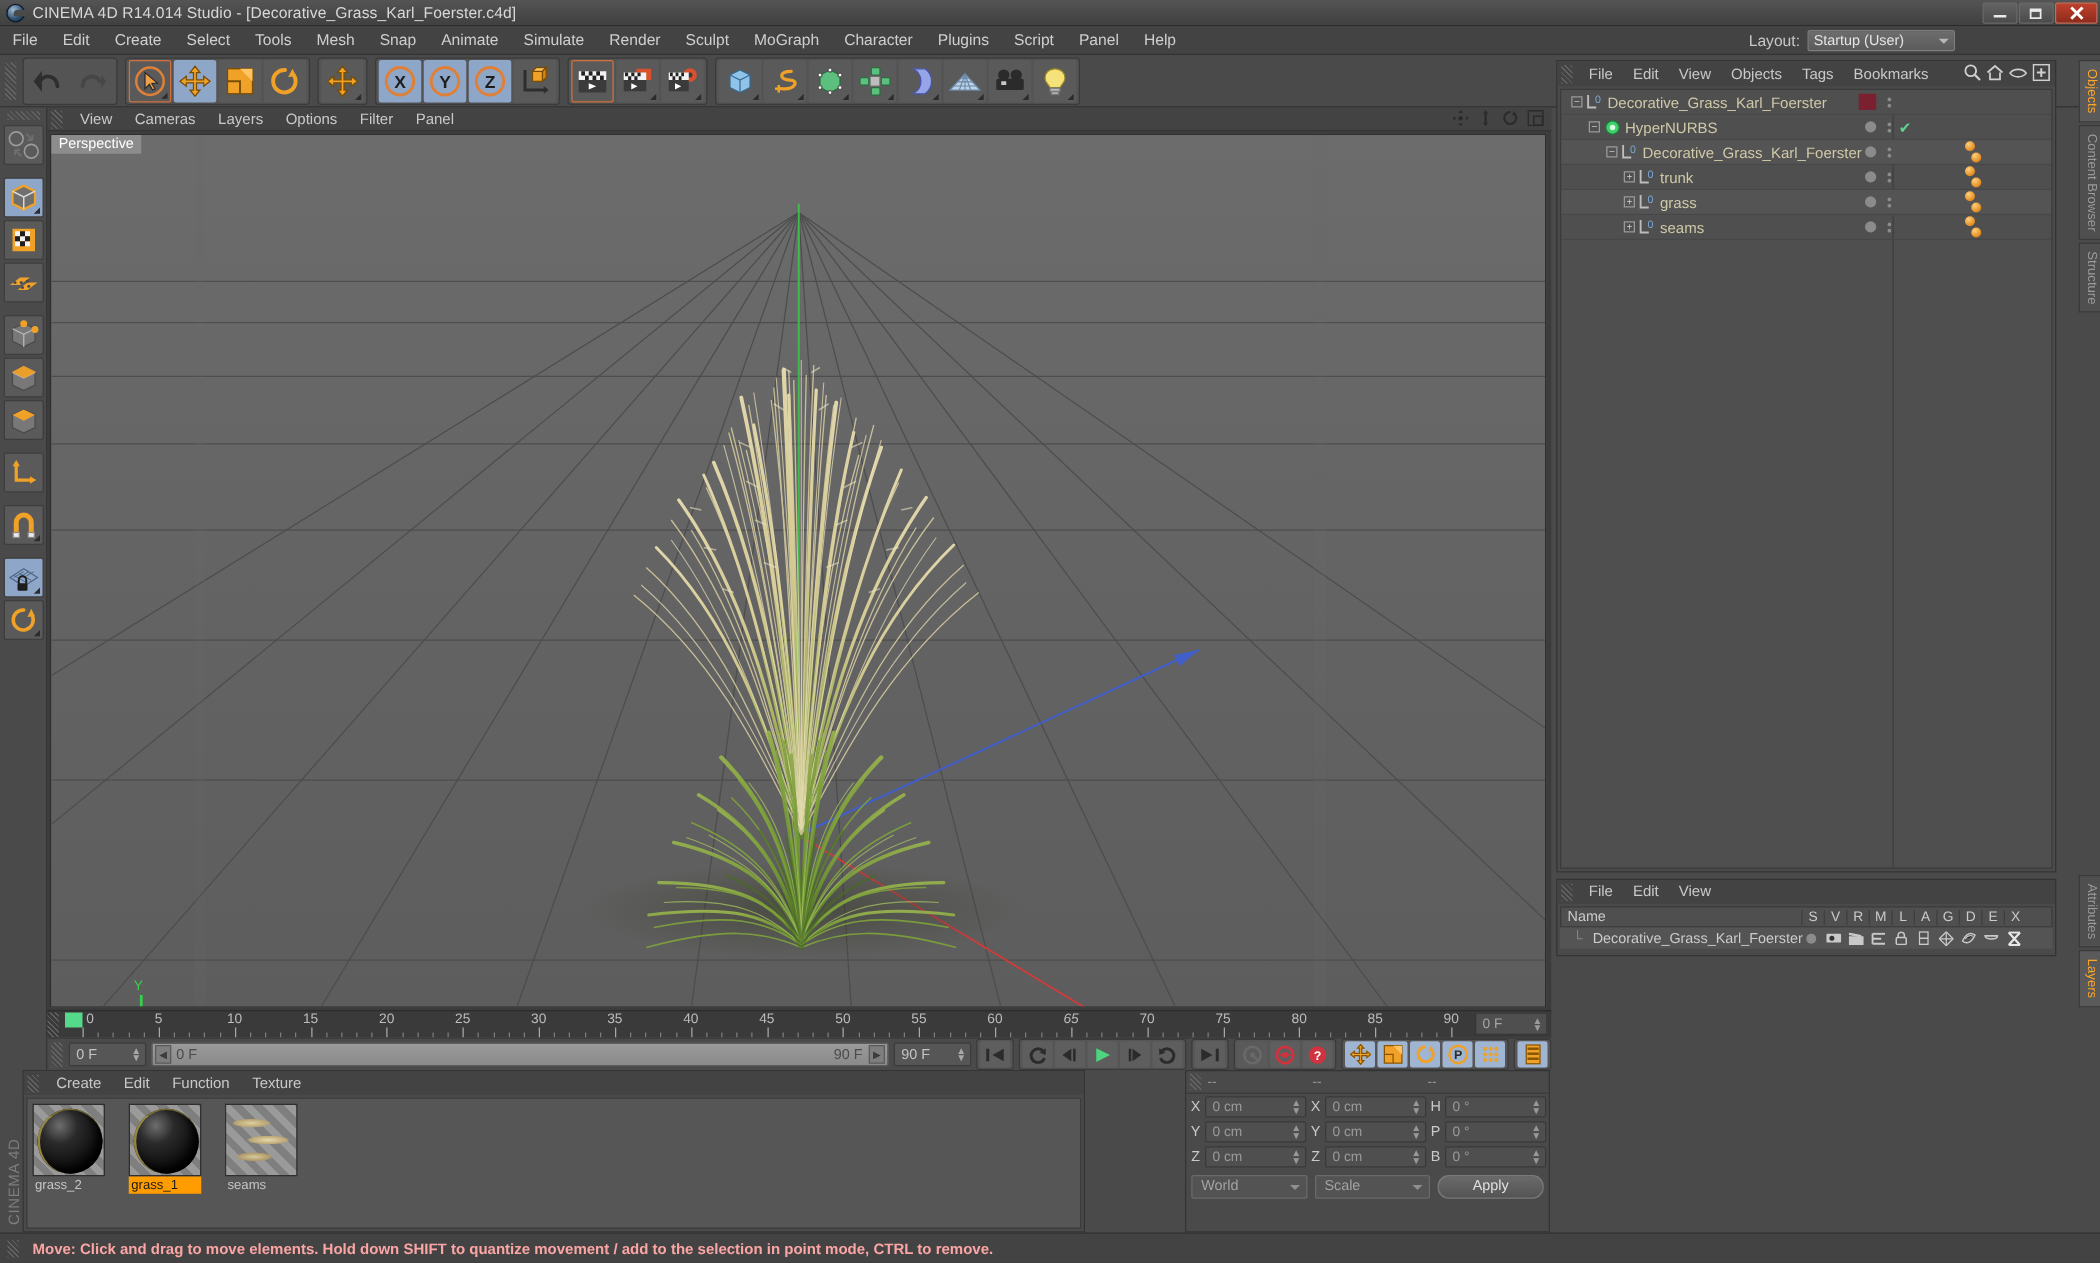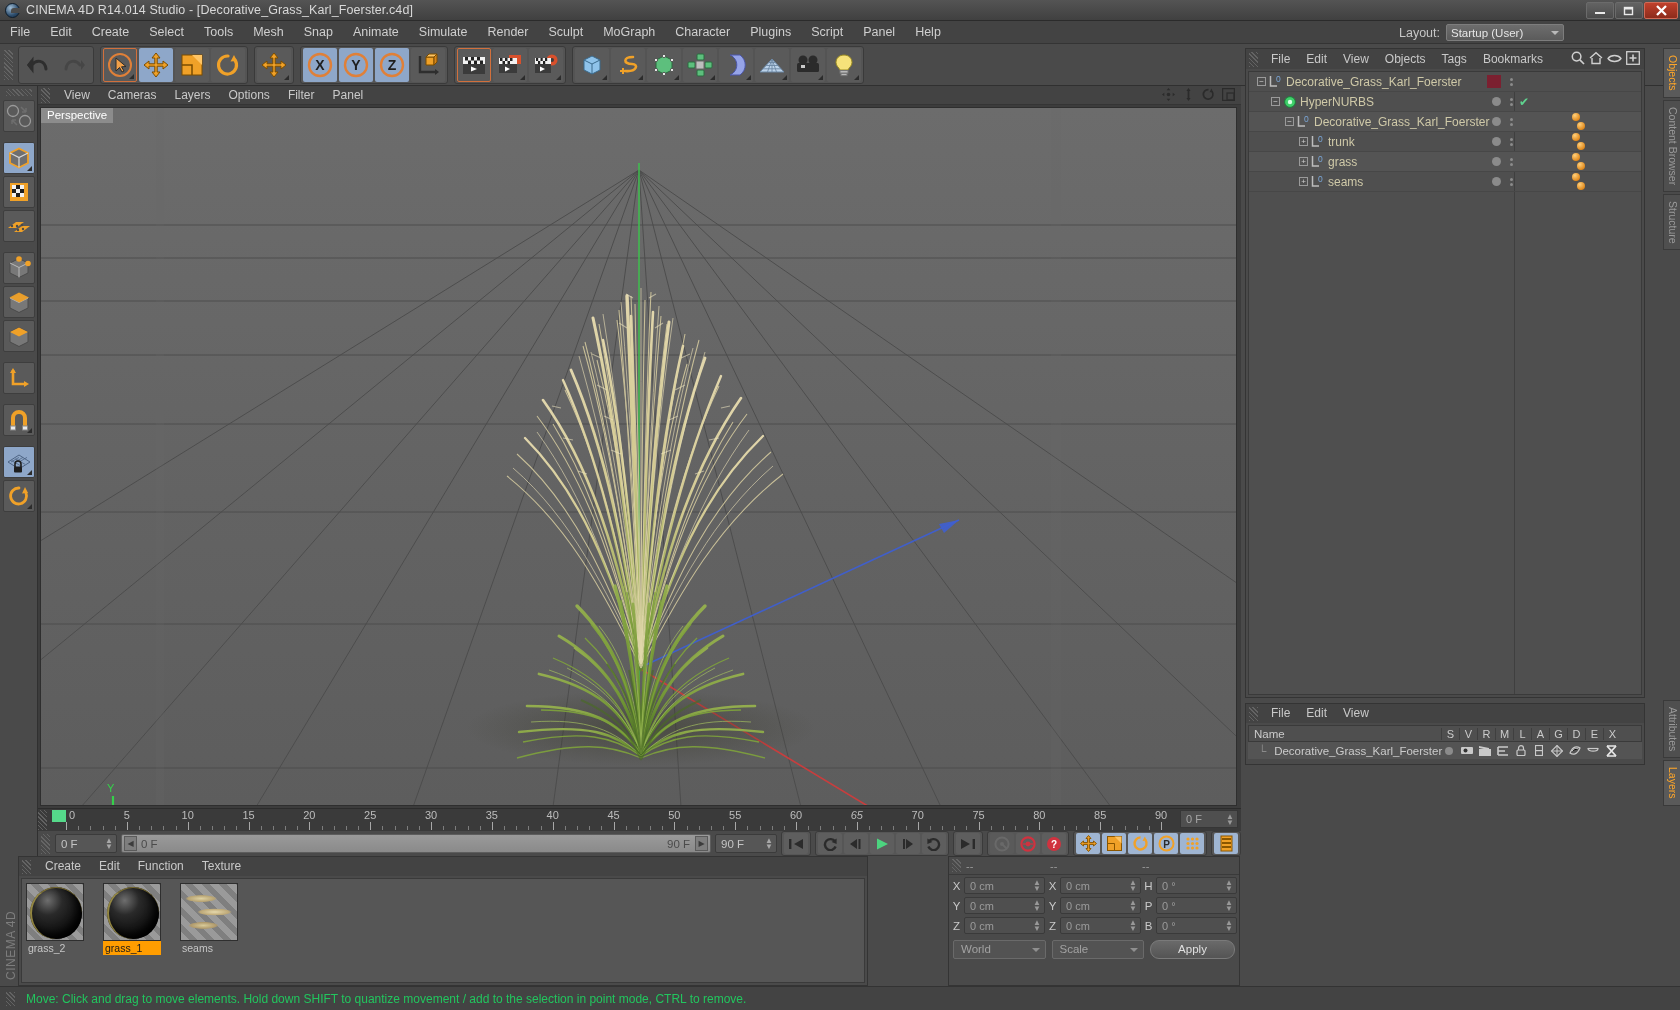--- a/index.html
+++ b/index.html
@@ -196,21 +196,21 @@
 
   .rtabs{ position:absolute; right:0; top:48px; width:17px; }
   .rtab{ width:17px; background:#4f4f4f; border:1px solid #3a3a3a; border-right:none;
     color:#9a9a9a; font-size:10.5px; padding:6px 1px; margin-bottom:2px;
     writing-mode:vertical-rl; text-orientation:mixed; text-align:center; }
   .rtab.active{ color:#ffa629; background:#5a5a5a; }
 
   
   .statusbar{ position:absolute; left:0; bottom:0; width:1680px; height:24px; background:#434343;
     border-top:1px solid #333; display:flex; align-items:center; padding-left:6px; }
-  .statusbar .txt{ color:#22c55e; font-size:12px; margin-left:6px; }
+  .statusbar .txt{ color:#fca5a5; font-size:12px; margin-left:6px;font-weight:bold; }
 
   svg{ display:block; }
 </style>
 </head>
 <body>
 
 <div id="app">
 
   <div class="titlebar">
     <div class="tb-logo">

